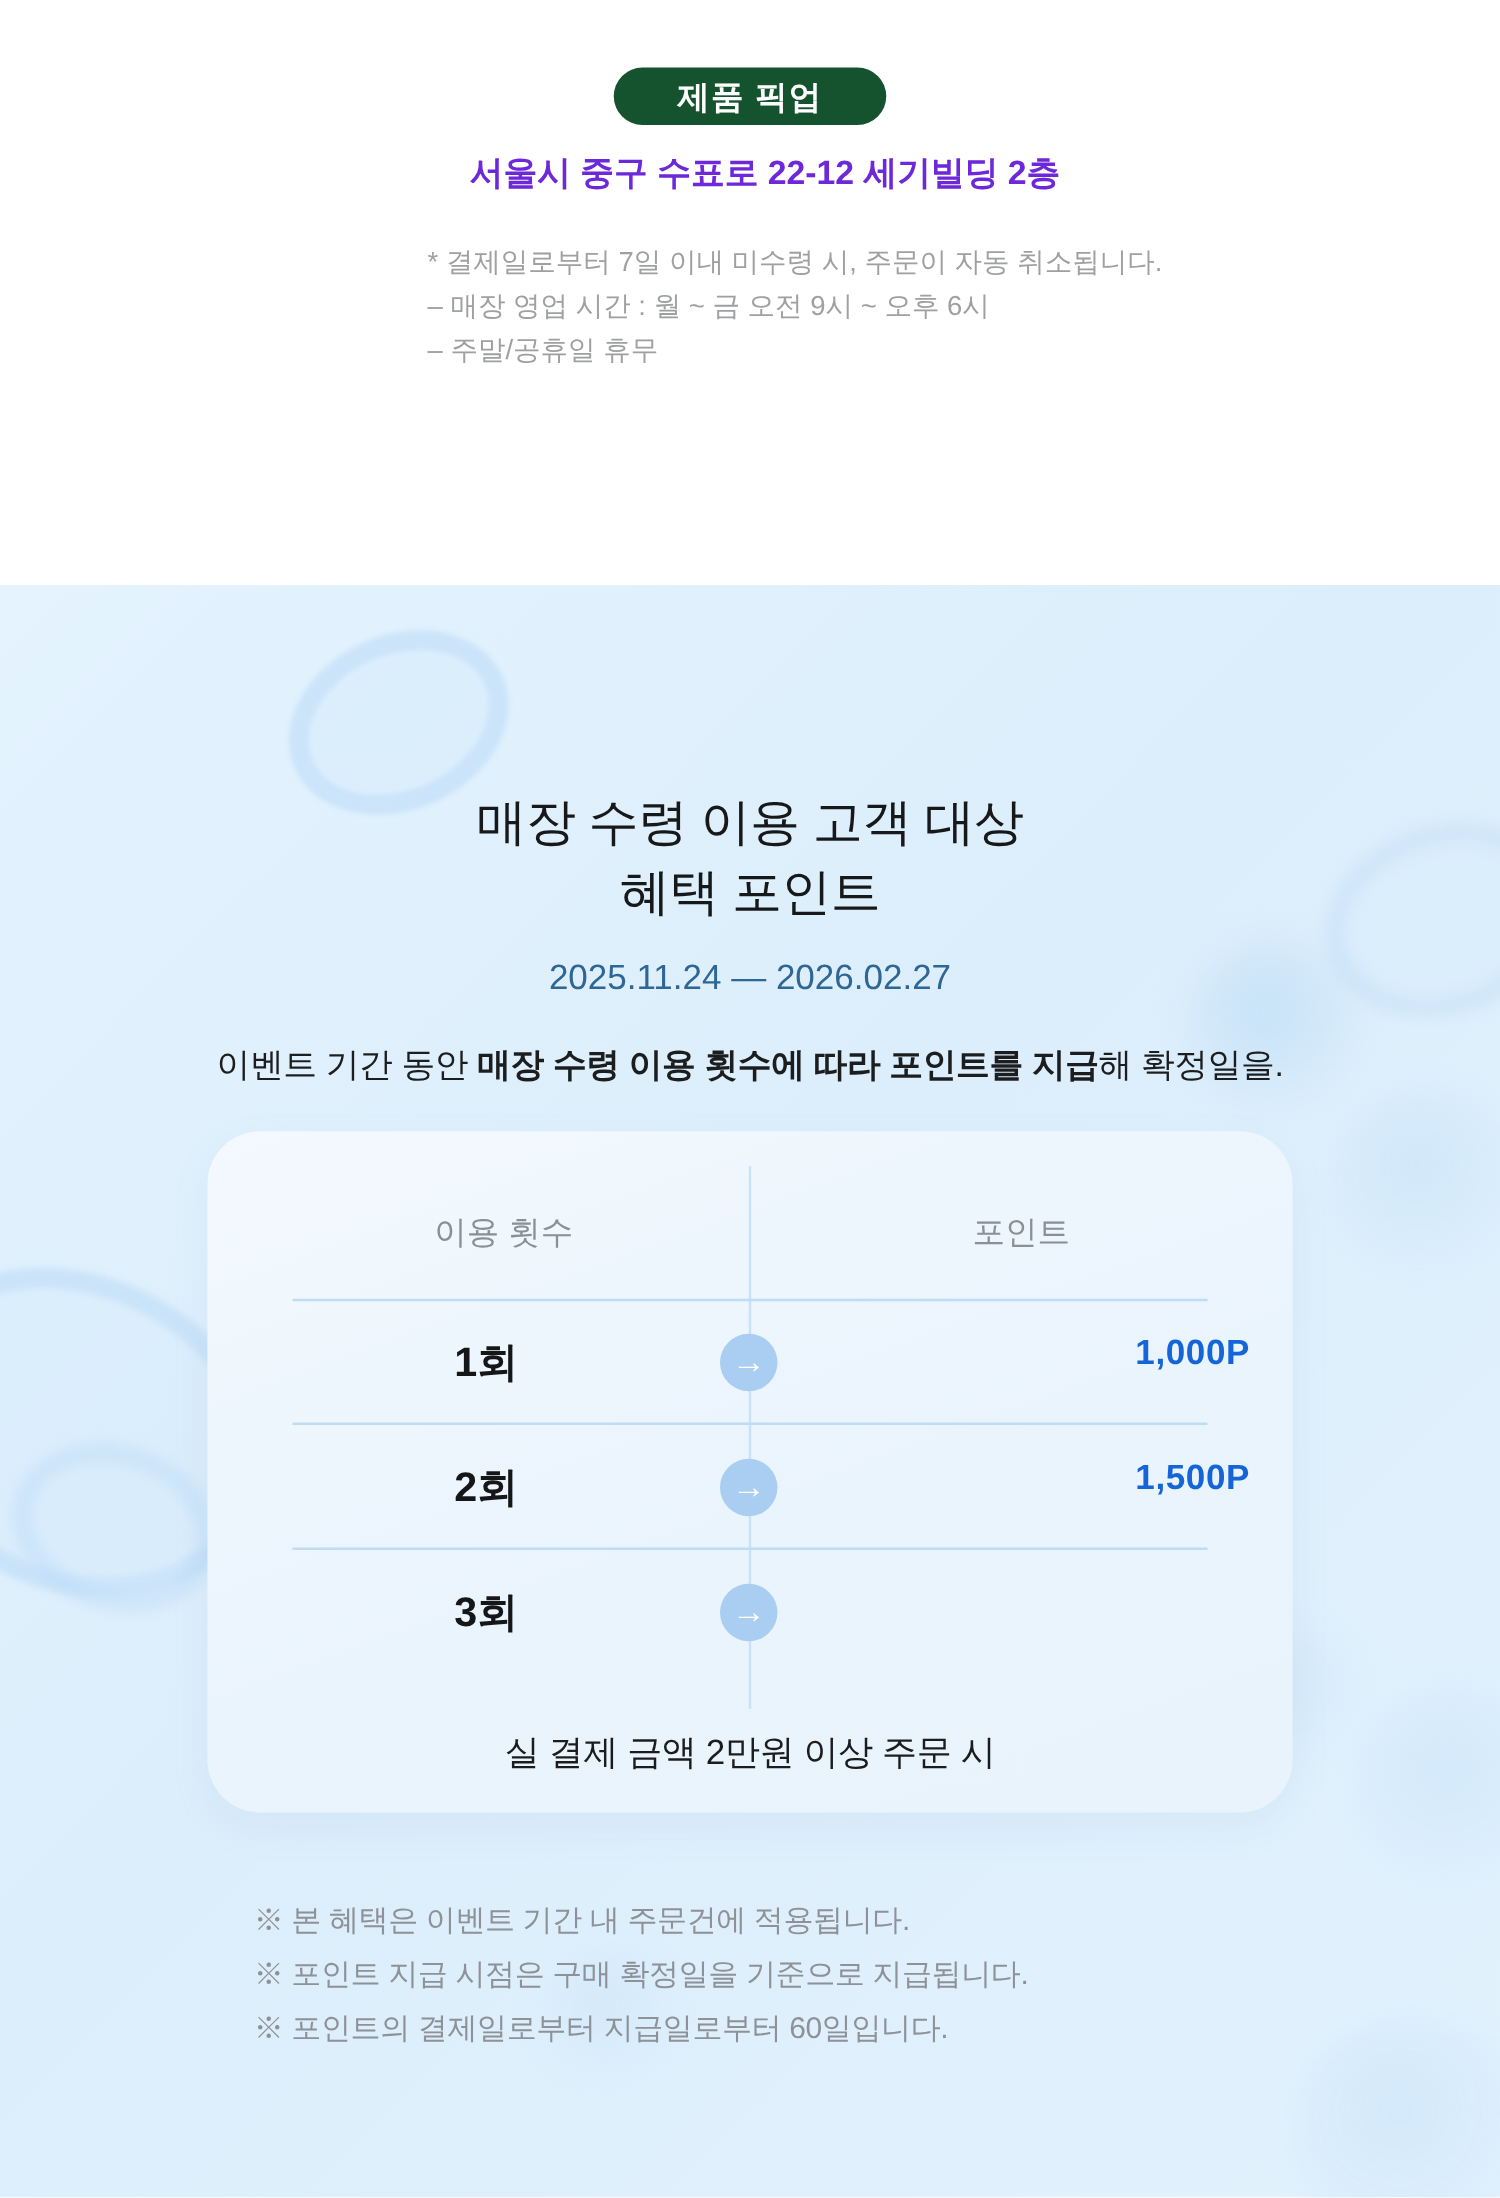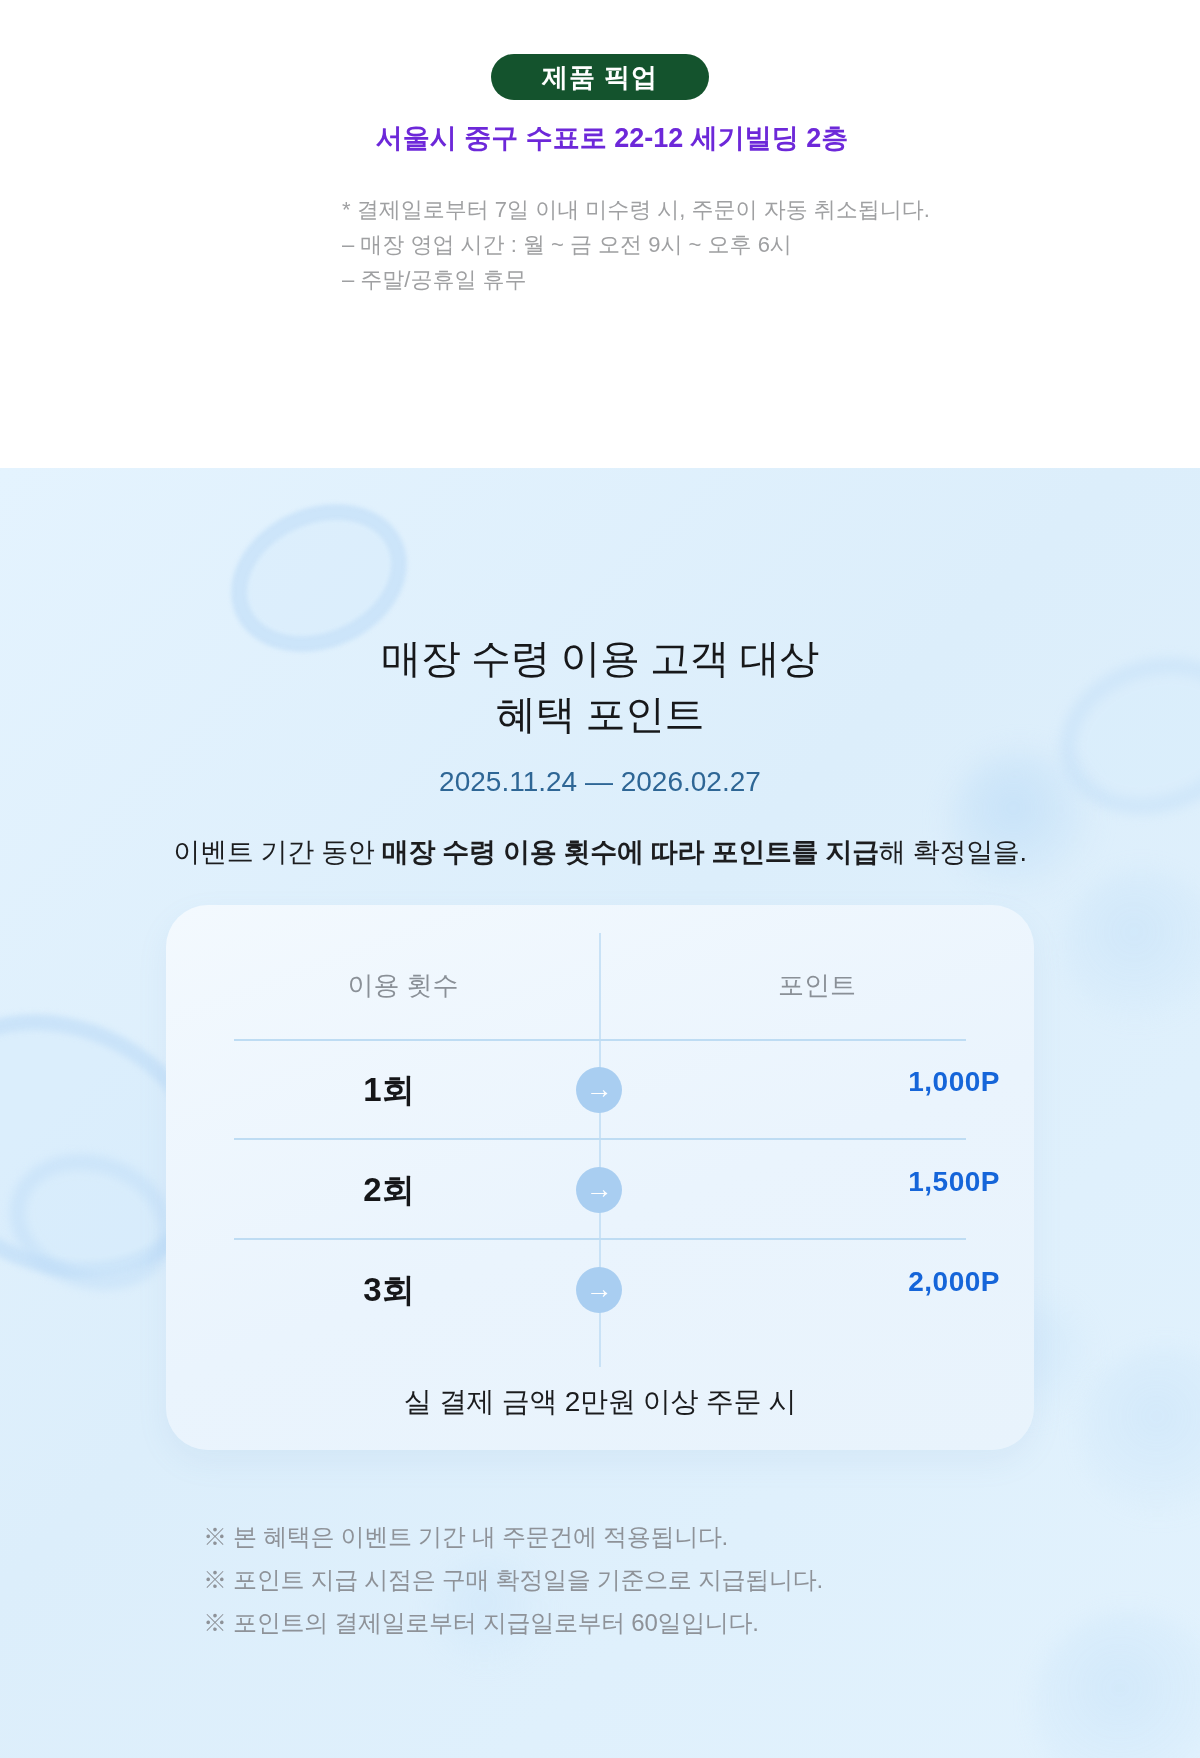--- a/index.html
+++ b/index.html
@@ -256,21 +256,20 @@
           <div class="row-points">1,000P</div>
         </div>
         <div class="benefit-row br-2">
           <div class="row-count">2회</div>
           <div class="row-arrow">→</div>
           <div class="row-points">1,500P</div>
         </div>
         <div class="benefit-row br-3">
           <div class="row-count">3회</div>
           <div class="row-arrow">→</div>
-          <div class="row-points">2,000P</div>
         </div>
 
         <div class="card-condition">실 결제 금액 2만원 이상 주문 시</div>
       </div>
 
       <div class="footnotes">
         <p>※ 본 혜택은 이벤트 기간 내 주문건에 적용됩니다.</p>
         <p>※ 포인트 지급 시점은 구매 확정일을 기준으로 지급됩니다.</p>
         <p>※ 포인트의 결제일로부터 지급일로부터 60일입니다.</p>
       </div>

